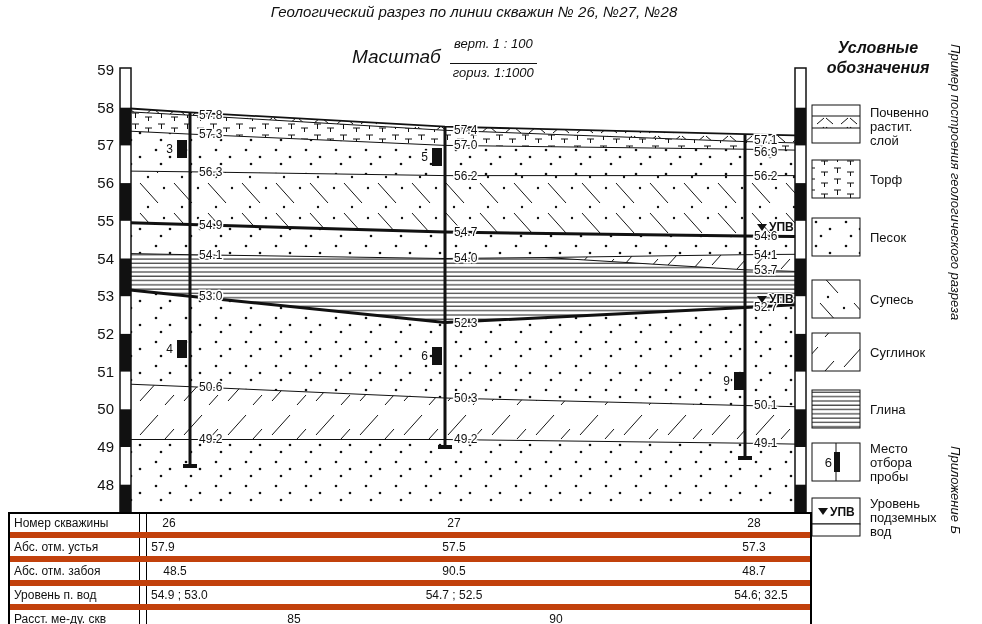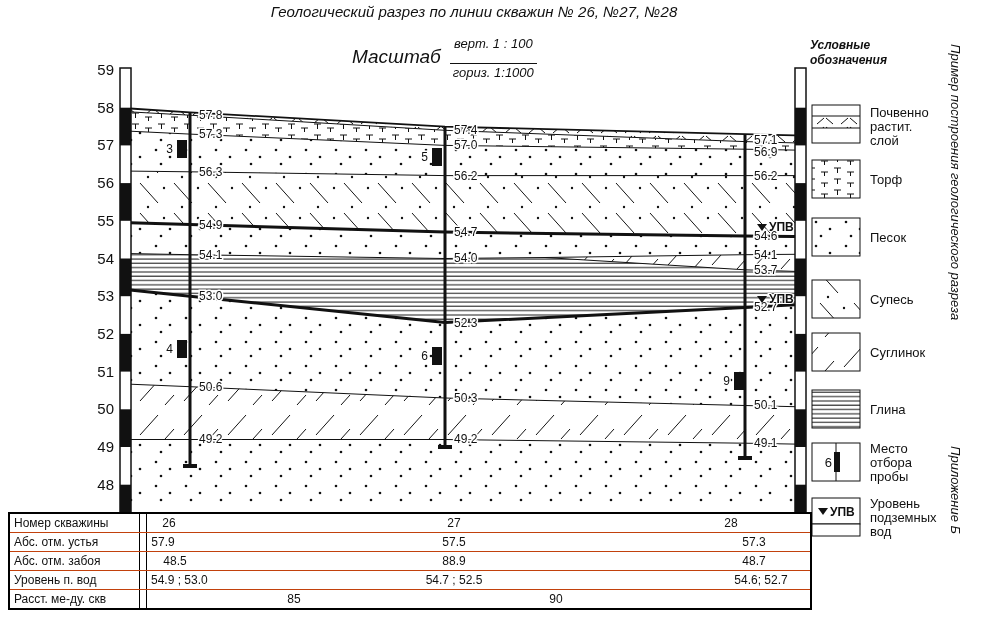--- a/index.html
+++ b/index.html
@@ -5,34 +5,34 @@
   html,body{margin:0;padding:0;background:#fff;}
   .page{position:relative;width:982px;height:624px;background:#fff;overflow:hidden;
         font-family:"Liberation Sans",sans-serif;color:#111;}
   .title{position:absolute;left:0;top:3px;width:948px;text-align:center;
          font-style:italic;font-size:15px;}
   .scale-word{position:absolute;left:352px;top:46px;font-style:italic;font-size:19px;}
   .frac{position:absolute;left:450px;top:36px;font-style:italic;font-size:13px;text-align:center;}
   .frac .top{display:block;border-bottom:1px solid #111;padding:0 4px 12px 4px;}
   .frac .bot{display:block;padding-top:1px;}
   .legend-title{position:absolute;left:810px;top:38px;width:136px;
-                font-weight:bold;font-style:italic;font-size:12px;line-height:1.25;}
+                font-weight:bold;font-style:italic;font-size:16px;line-height:1.25;text-align:center;}
   .side-note{position:absolute;writing-mode:vertical-rl;font-style:italic;font-size:13px;
              white-space:nowrap;}
   .side-note.n1{left:948px;top:44px;}
   .side-note.n2{left:948px;top:446px;}
   svg text{font-family:"Liberation Sans",sans-serif;fill:#111;}
   text.lbl{font-size:12px;paint-order:stroke;stroke:#fff;stroke-width:3px;}
   text.tick{font-size:15px;}
   text.snum{font-size:12px;paint-order:stroke;stroke:#fff;stroke-width:3px;}
   text.leg{font-size:13px;}
   text.upv{font-size:12px;font-weight:bold;paint-order:stroke;stroke:#fff;stroke-width:2px;}
   
   .tbl{position:absolute;left:8px;top:512px;width:800px;border:2px solid #000;background:#fff;}
-  .trow{display:flex;height:18px;border-bottom:1px solid #c2410c;font-size:12px;line-height:18px;}
+  .trow{display:flex;height:18px;border-bottom:6px solid #c2410c;font-size:12px;line-height:18px;}
   .trow:last-child{border-bottom:none;}
   .th{width:125px;border-right:1px solid #000;padding-left:4px;white-space:nowrap;overflow:hidden;}
   .tsp{width:6px;border-right:1px solid #000;}
   .td{flex:1;position:relative;}
   .tv{position:absolute;transform:translateX(-50%);white-space:nowrap;}
   .tv.left{transform:none;}
 </style>
 </head>
 <body>
 
@@ -266,48 +266,48 @@
     </g>
   </svg>
 
   <div class="tbl">
     <div class="trow">
       <div class="th">Номер скважины</div>
       <div class="tsp"></div>
       <div class="td">
         <span class="tv" style="left:22px">26</span>
         <span class="tv" style="left:307px">27</span>
-        <span class="tv" style="left:584px">28</span>
+        <span class="tv" style="left:607px">28</span>
       </div>
     </div>
     <div class="trow">
       <div class="th">Абс. отм. устья</div>
       <div class="tsp"></div>
       <div class="td">
         <span class="tv" style="left:16px">57.9</span>
         <span class="tv" style="left:307px">57.5</span>
         <span class="tv" style="left:607px">57.3</span>
       </div>
     </div>
     <div class="trow">
       <div class="th">Абс. отм. забоя</div>
       <div class="tsp"></div>
       <div class="td">
         <span class="tv" style="left:28px">48.5</span>
-        <span class="tv" style="left:307px">88.9</span>
+        <span class="tv" style="left:307px">90.5</span>
         <span class="tv" style="left:607px">48.7</span>
       </div>
     </div>
     <div class="trow">
       <div class="th">Уровень п. вод</div>
       <div class="tsp"></div>
       <div class="td">
         <span class="tv left" style="left:4px">54.9 ; 53.0</span>
         <span class="tv" style="left:307px">54.7 ; 52.5</span>
-        <span class="tv" style="left:614px">54.6; 52.7</span>
+        <span class="tv" style="left:614px">54.6; 32.5</span>
       </div>
     </div>
     <div class="trow">
       <div class="th">Расст. ме-ду. скв</div>
       <div class="tsp"></div>
       <div class="td">
         <span class="tv" style="left:147px">85</span>
         <span class="tv" style="left:409px">90</span>
       </div>
     </div>

